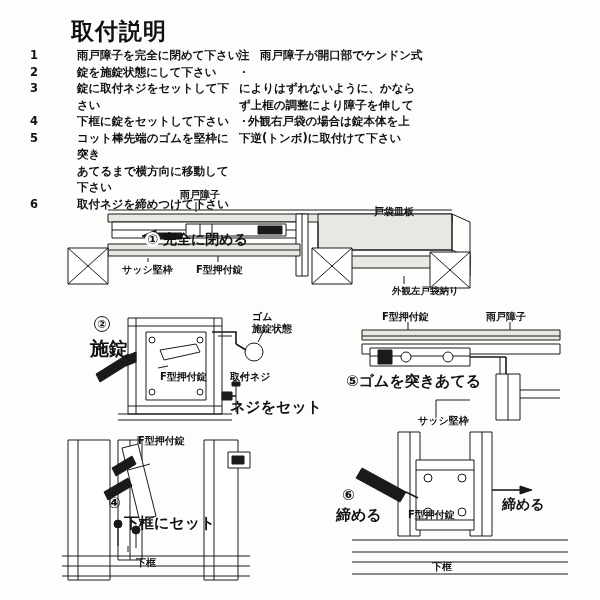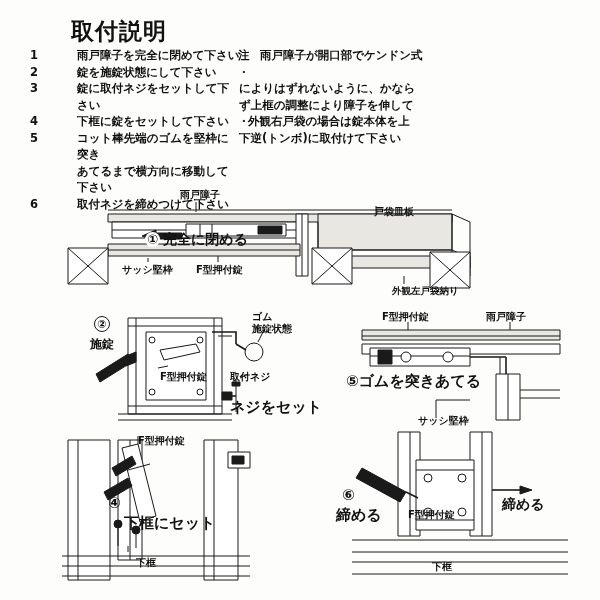--- a/index.html
+++ b/index.html
@@ -193,21 +193,21 @@
 
       <path class="st" d="M258 342 L264 330"></path>
 
       <path class="st" d="M240 378 L248 374"></path>
 
       <path class="st" d="M118 414 L232 414"></path>
       <path class="st" d="M118 420 L232 420"></path>
     </svg>
 
     <div class="circ" style="left:94px;top:316px;width:16px;height:16px;">②</div>
-    <div class="big" style="left:90px;top:336px;font-size:12px;">施錠</div>
+    <div class="big" style="left:90px;top:336px;font-size:19px;">施錠</div>
     <div class="lbl" style="left:252px;top:310px;">ゴム</div>
     <div class="lbl" style="left:252px;top:322px;">施錠状態</div>
     <div class="lbl" style="left:160px;top:370px;">F型押付錠</div>
     <div class="lbl" style="left:230px;top:370px;">取付ネジ</div>
     <div class="big" style="left:230px;top:398px;font-size:15px;">ネジをセット</div>
   </div>
 
   <div>
     <svg style="left:0;top:0;width:600px;height:600px;">
 

